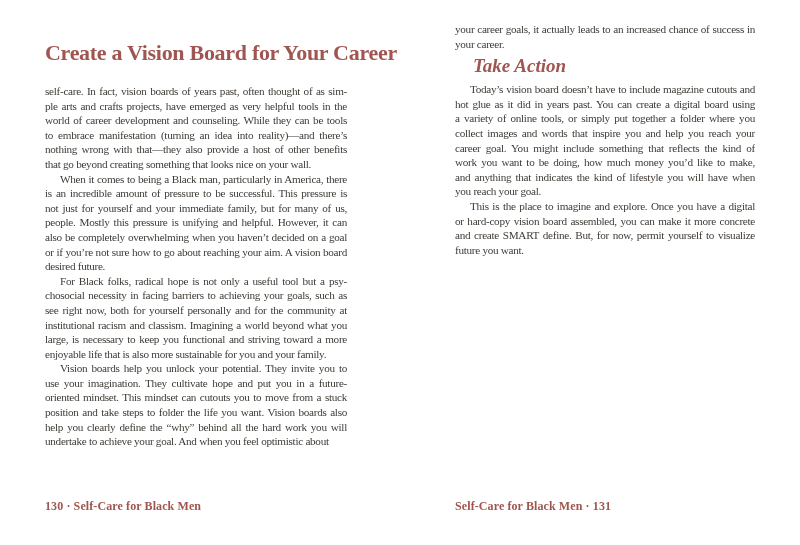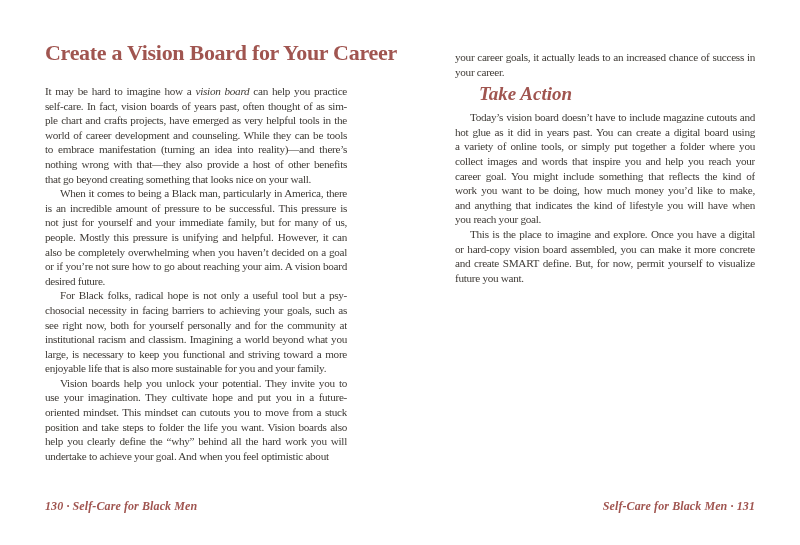--- a/index.html
+++ b/index.html
@@ -39,57 +39,55 @@
   }
   .body .line {
     text-align: justify;
     text-align-last: justify;
     height: 14.6px;
     overflow: hidden;
   }
   .body .line.last { text-align: left; text-align-last: left; }
   .body .line.first { padding-left: 15px; }
 
-  .page.right .body.cont { margin-top: 50px; }
+  .page.right .body.cont { margin-top: 22px; }
 
   .section-heading {
-    margin: 3px 0 4px 24px;
+    margin: 3px 0 4px 18px;
     font-size: 19px;
     line-height: 24px;
     font-style: italic;
     font-weight: bold;
     color: var(--accent);
   }
 
   .footer {
     position: absolute;
     top: 499px;
     left: 0;
-    right: 0;
+    right: 8px;
     font-size: 12px;
     font-weight: bold;
     letter-spacing: 0.1px;
     color: var(--accent);
-    font-style: italic;
   }
   .footer.footer-left  { text-align: left; }
-  .footer.footer-right { text-align: right; }
+  .footer.footer-right { text-align: left; }
 </style>
 </head>
 <body>
 
 <div class="spread">
 
   <div class="page left">
     <h1 class="chapter-title">Create a Vision Board for Your Career</h1>
     <div class="body">
         <div class="para">
-          <div class="line">It may be hard to imagine how a <em>vision board</em> can help you practice</div>
           <div class="line">self-care. In fact, vision boards of years past, often thought of as sim-</div>
-          <div class="line">ple chart and crafts projects, have emerged as very helpful tools in the</div>
+          <div class="line">ple arts and crafts projects, have emerged as very helpful tools in the</div>
           <div class="line">world of career development and counseling. While they can be tools</div>
           <div class="line">to embrace manifestation (turning an idea into reality)—and there’s</div>
           <div class="line">nothing wrong with that—they also provide a host of other benefits</div>
           <div class="line last">that go beyond creating something that looks nice on your wall.</div>
         </div>
         <div class="para">
           <div class="line first">When it comes to being a Black man, particularly in America, there</div>
           <div class="line">is an incredible amount of pressure to be successful. This pressure is</div>
           <div class="line">not just for yourself and your immediate family, but for many of us,</div>
           <div class="line">people. Mostly this pressure is unifying and helpful. However, it can</div>

